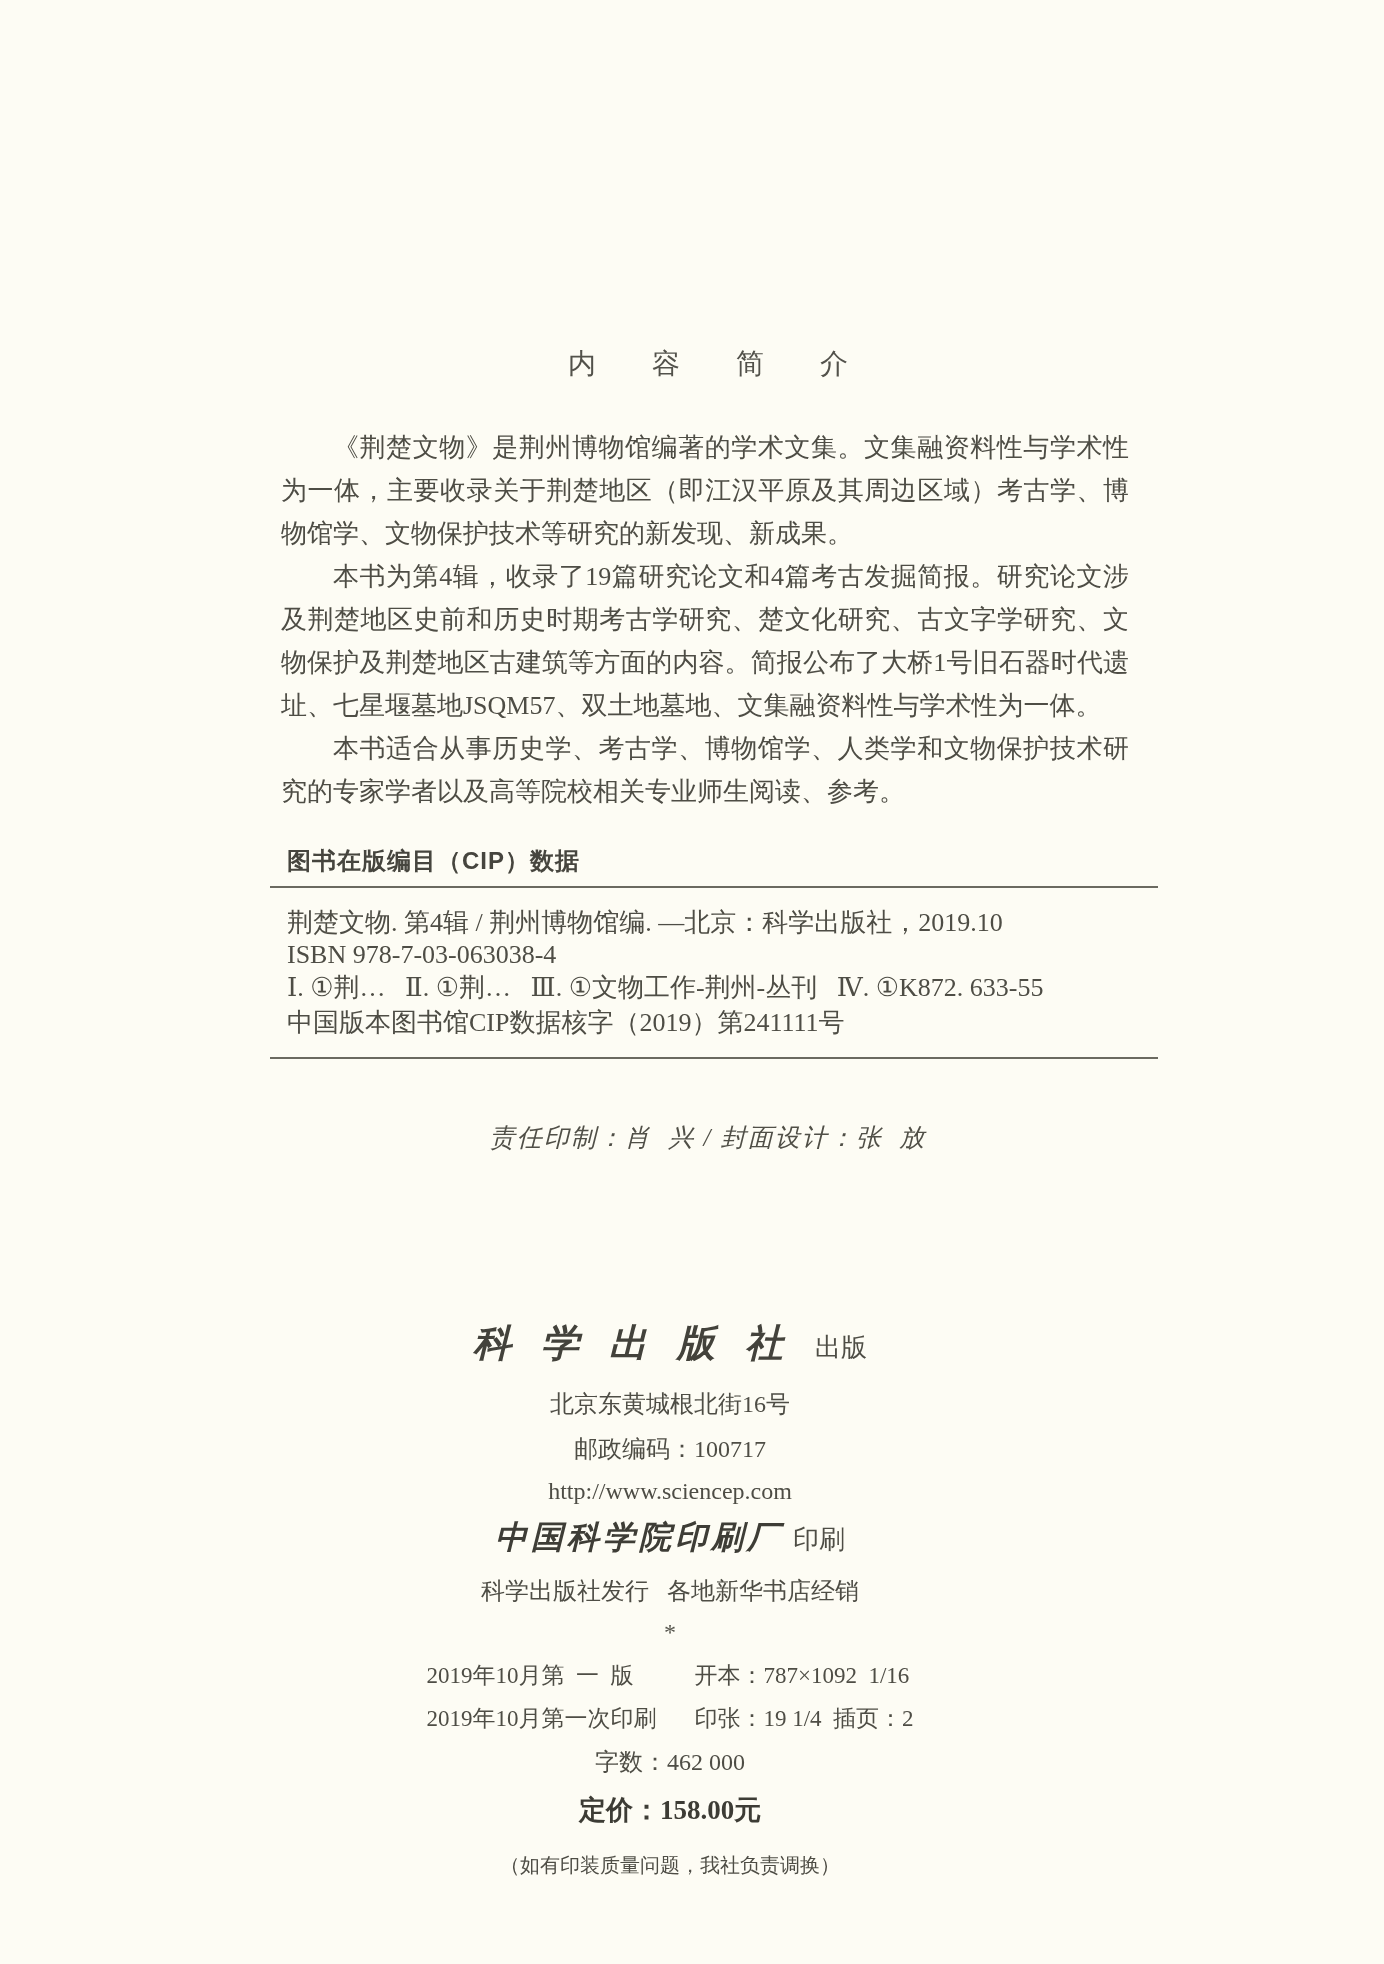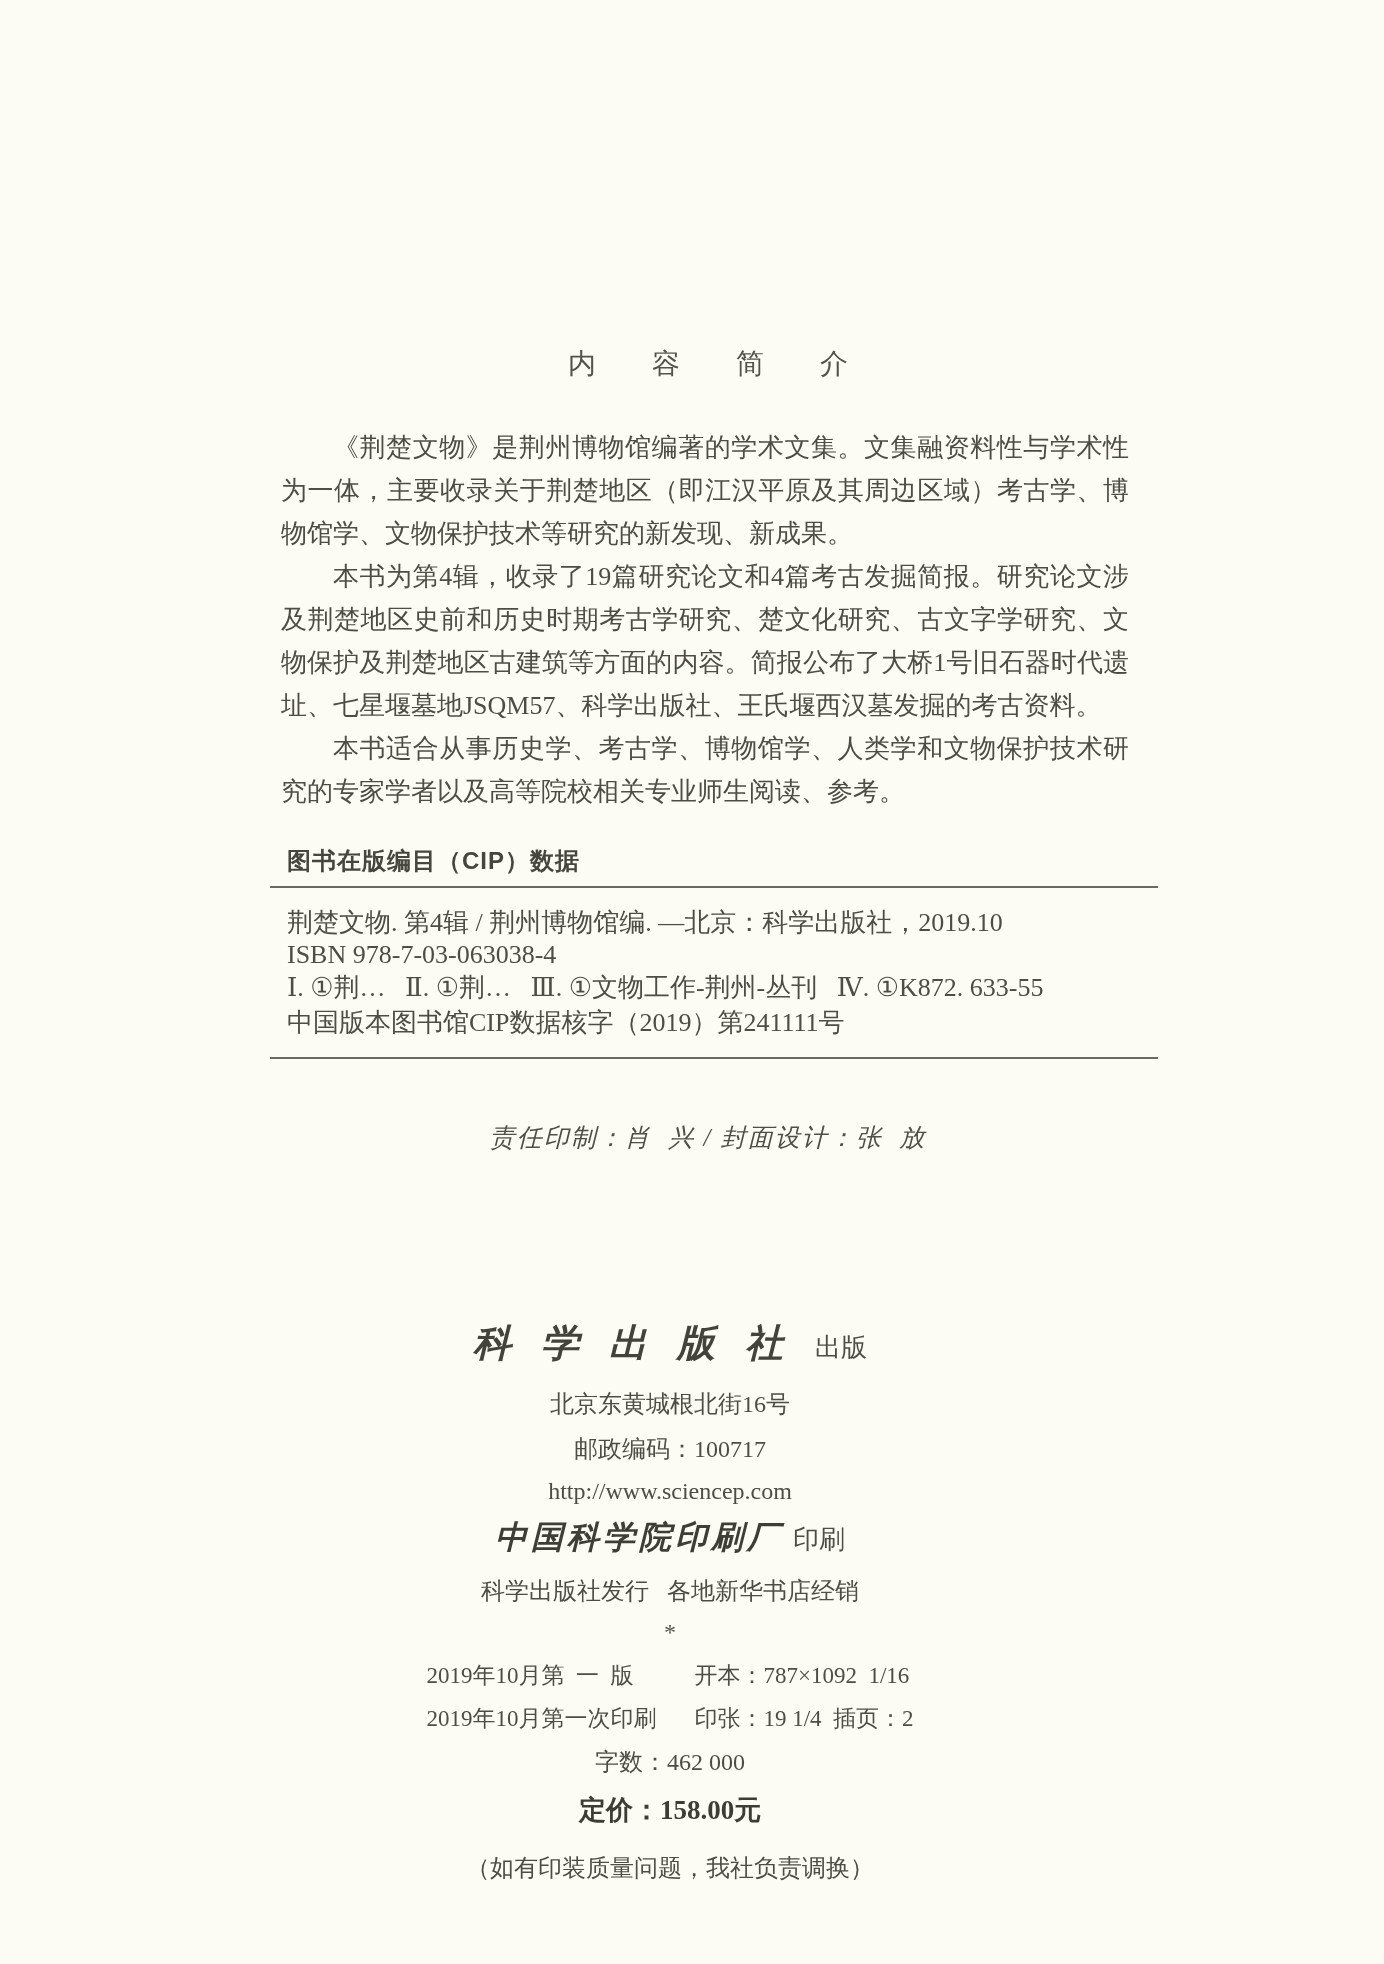--- a/index.html
+++ b/index.html
@@ -118,32 +118,32 @@
     text-align: left;
     font-size: 23px;
   }
   .wordcount { margin-top: 12px; font-size: 24px; }
   .price {
     margin-top: 14px;
     font-size: 27px;
     font-weight: bold;
     color: #3d3c35;
   }
-  .notice { margin-top: 24px; font-size: 24px; }
+  .notice { margin-top: 24px; font-size: 20px; }
 </style>
 </head>
 <body>
 
 <div class="page">
 
   <h1 class="intro-title">内容简介</h1>
 
   <div class="intro-text">
     <p>《荆楚文物》是荆州博物馆编著的学术文集。文集融资料性与学术性为一体，主要收录关于荆楚地区（即江汉平原及其周边区域）考古学、博物馆学、文物保护技术等研究的新发现、新成果。</p>
-    <p>本书为第4辑，收录了19篇研究论文和4篇考古发掘简报。研究论文涉及荆楚地区史前和历史时期考古学研究、楚文化研究、古文字学研究、文物保护及荆楚地区古建筑等方面的内容。简报公布了大桥1号旧石器时代遗址、七星堰墓地JSQM57、科学出版社、王氏堰西汉墓发掘的考古资料。</p>
+    <p>本书为第4辑，收录了19篇研究论文和4篇考古发掘简报。研究论文涉及荆楚地区史前和历史时期考古学研究、楚文化研究、古文字学研究、文物保护及荆楚地区古建筑等方面的内容。简报公布了大桥1号旧石器时代遗址、七星堰墓地JSQM57、双土地墓地、文集融资料性与学术性为一体。</p>
     <p>本书适合从事历史学、考古学、博物馆学、人类学和文物保护技术研究的专家学者以及高等院校相关专业师生阅读、参考。</p>
   </div>
 
   <div class="cip">
     <div class="cip-header">图书在版编目（CIP）数据</div>
     <div class="cip-rule"></div>
     <div class="cip-body">
       <p class="cip-line1">荆楚文物. 第4辑 / 荆州博物馆编. —北京：科学出版社，2019.10</p>
       <p class="cip-isbn">ISBN 978-7-03-063038-4</p>
       <p class="cip-class">Ⅰ. ①荆…&nbsp;&nbsp;&nbsp;Ⅱ. ①荆…&nbsp;&nbsp;&nbsp;Ⅲ. ①文物工作-荆州-丛刊&nbsp;&nbsp;&nbsp;Ⅳ. ①K872. 633-55</p>

